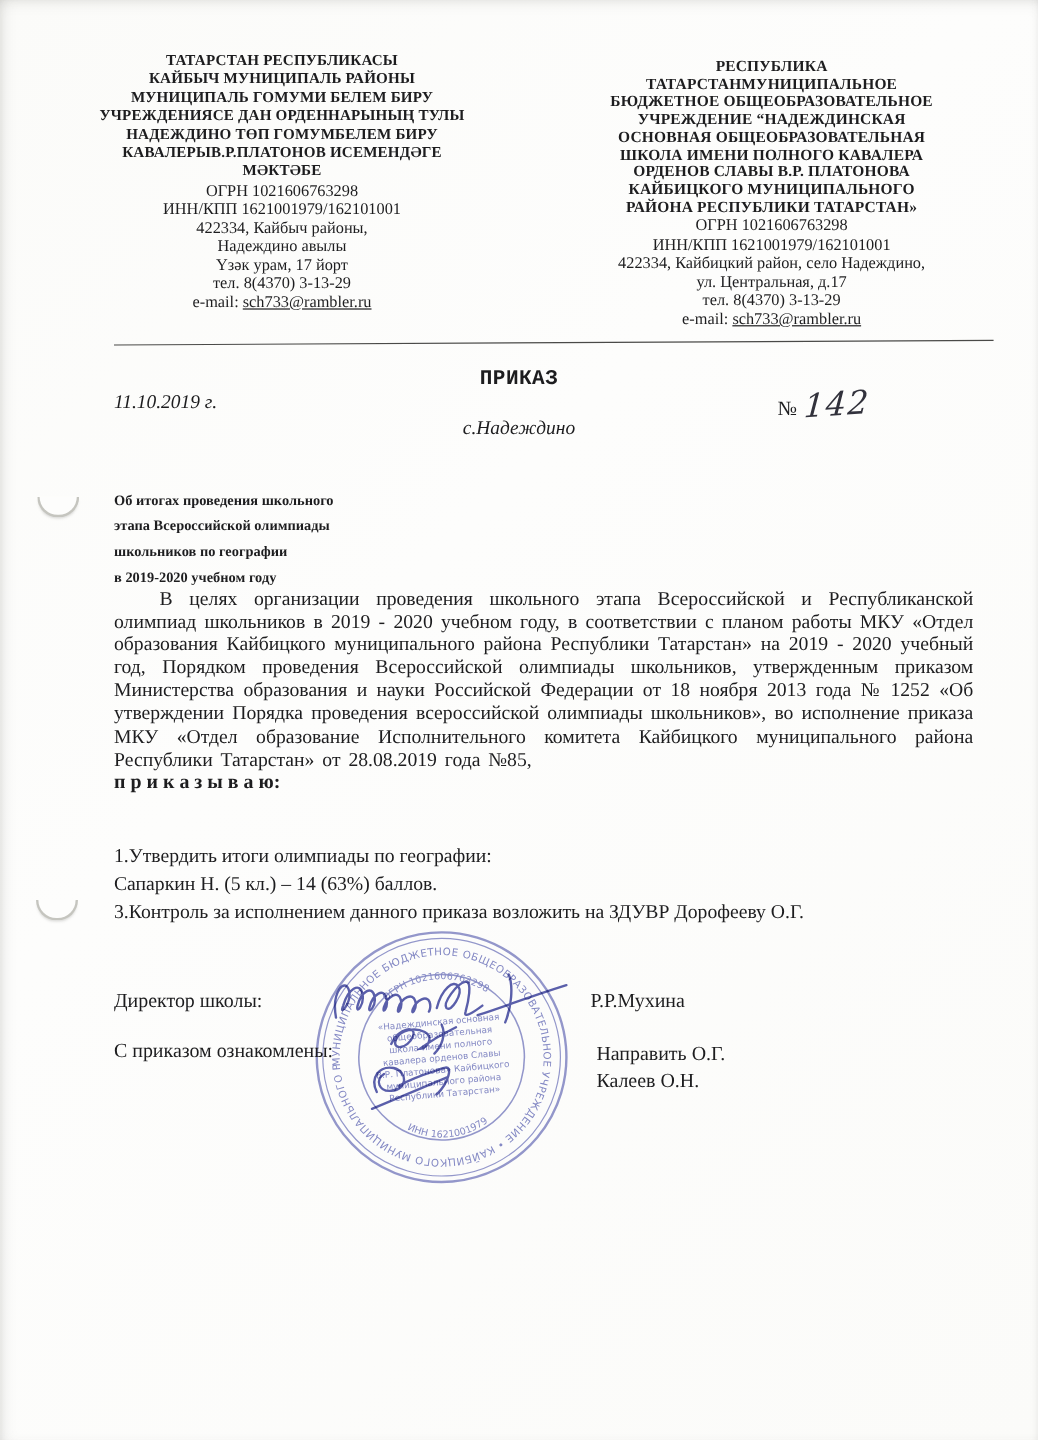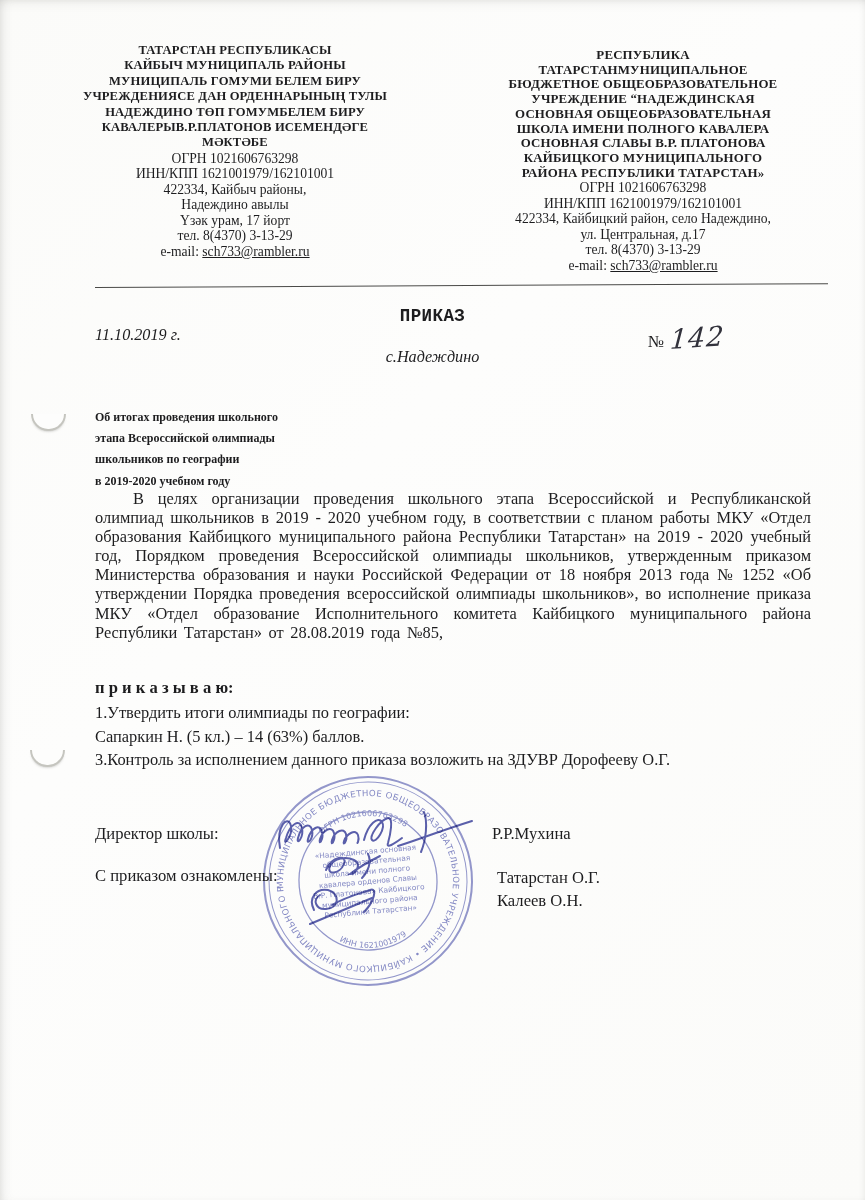--- a/index.html
+++ b/index.html
@@ -84,21 +84,21 @@
     <div class="n email"><span>e-mail: </span><u>sch733@rambler.ru</u></div>
   </div>
 
   <div class="abs hdr hdr-r" style="left:438px;top:48px;width:410px;">
     <div class="b">РЕСПУБЛИКА</div>
     <div class="b">ТАТАРСТАНМУНИЦИПАЛЬНОЕ</div>
     <div class="b">БЮДЖЕТНОЕ ОБЩЕОБРАЗОВАТЕЛЬНОЕ</div>
     <div class="b">УЧРЕЖДЕНИЕ  “НАДЕЖДИНСКАЯ</div>
     <div class="b">ОСНОВНАЯ ОБЩЕОБРАЗОВАТЕЛЬНАЯ</div>
     <div class="b">ШКОЛА ИМЕНИ ПОЛНОГО КАВАЛЕРА</div>
-    <div class="b">ОСНОВНАЯ СЛАВЫ В.Р. ПЛАТОНОВА</div>
+    <div class="b">ОРДЕНОВ СЛАВЫ В.Р. ПЛАТОНОВА</div>
     <div class="b">КАЙБИЦКОГО  МУНИЦИПАЛЬНОГО</div>
     <div class="b">РАЙОНА     РЕСПУБЛИКИ ТАТАРСТАН»</div>
     <div class="n">ОГРН 1021606763298</div>
     <div class="n">ИНН/КПП 1621001979/162101001</div>
     <div class="n">422334, Кайбицкий район, село Надеждино,</div>
     <div class="n">ул. Центральная, д.17</div>
     <div class="n">тел. 8(4370) 3-13-29</div>
     <div class="n email"><span>e-mail: </span><u>sch733@rambler.ru</u></div>
   </div>
 
@@ -111,21 +111,21 @@
   </div>
   <div class="abs center plain16" style="left:0;top:348px;text-align:center;">с.Надеждино</div>
 
   <div class="abs subject" style="left:95px;top:383px;width:360px;">Об итогах проведения школьного
 этапа Всероссийской олимпиады
  школьников по географии
 в 2019-2020 учебном году</div>
 
   <div class="abs body-par" style="left:95px;top:489px;width:716px;">В целях организации проведения школьного этапа Всероссийской и Республиканской олимпиад школьников в 2019 - 2020 учебном году, в соответствии с планом работы МКУ «Отдел  образования Кайбицкого муниципального района Республики Татарстан» на 2019 - 2020 учебный год, Порядком проведения Всероссийской олимпиады школьников, утвержденным приказом Министерства образования и науки Российской Федерации от 18 ноября 2013 года № 1252 «Об утверждении Порядка проведения всероссийской олимпиады школьников», во исполнение приказа МКУ «Отдел образование Исполнительного комитета Кайбицкого муниципального района Республики Татарстан» от 28.08.2019 года №85,</div>
 
-  <div class="abs decree" style="left:95px;top:678px;">п р и к а з ы в а ю:</div>
+  <div class="abs decree" style="left:95px;top:642px;">п р и к а з ы в а ю:</div>
 
   <div class="abs items" style="left:95px;top:701px;width:722px;">
     <div class="it">1.Утвердить итоги олимпиады по географии:</div>
     <div class="it">Сапаркин Н. (5 кл.) – 14 (63%) баллов.</div>
     <div class="it">3.Контроль за исполнением данного приказа возложить на ЗДУВР Дорофееву О.Г.</div>
   </div>
 
   <div class="abs stamp-wrap" style="left:256px;top:769px;width:224px;height:224px;">
     <svg width="224" height="224" viewBox="0 0 224 224">
       <g fill="none" stroke="#7b80c3" opacity="0.88">
@@ -180,17 +180,17 @@
         <path d="M12,76 L74,50"></path>
       </g>
     </svg>
   </div>
 
   <div class="abs sig-label" style="left:95px;top:824px;">Директор школы:</div>
   <div class="abs sig-name" style="left:492px;top:824px;">Р.Р.Мухина</div>
 
   <div class="abs sig-label" style="left:95px;top:866px;">С приказом ознакомлены:</div>
   <div class="abs sig-name ack-names" style="left:497px;top:866px;">
-    <div>Татарстан О.Г.</div>
+    <div>Направить О.Г.</div>
     <div>Калеев О.Н.</div>
   </div>
 
 </div>
 
 </body></html>

